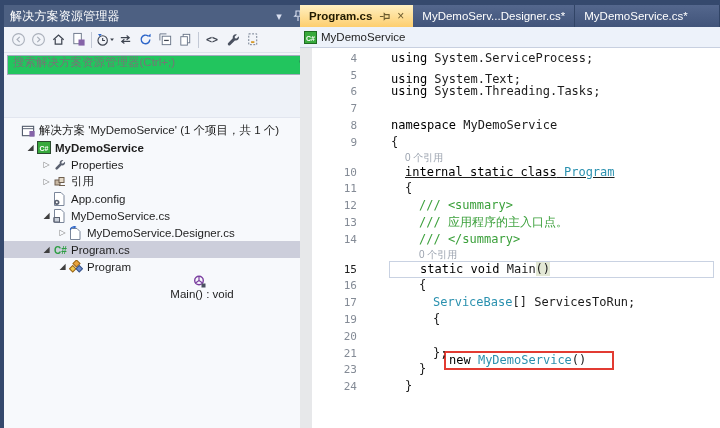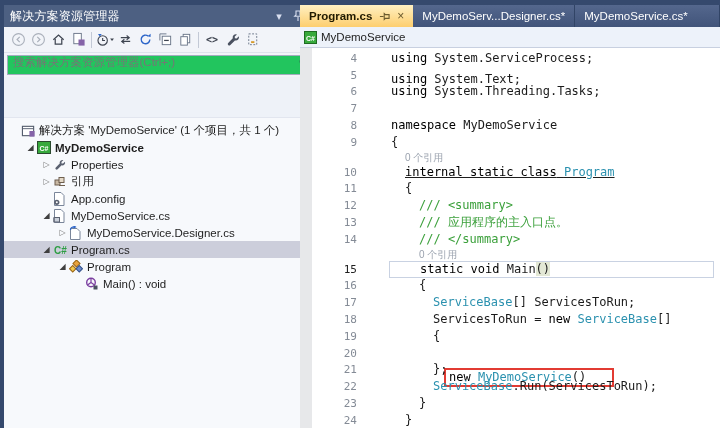--- a/index.html
+++ b/index.html
@@ -294,21 +294,21 @@
         <span class="tr-arrow">◢</span>
         <span class="tr-icon">
           <svg width="14" height="13" viewBox="0 0 14 13">
             <rect x="5" y="1" width="5" height="5" fill="#E8A33D" stroke="#9A6412" transform="rotate(45 7.5 3.5)"></rect>
             <rect x="1.5" y="6.5" width="4.5" height="4.5" fill="#F2C94C" stroke="#9A6412" transform="rotate(45 3.75 8.75)"></rect>
             <rect x="8" y="6.5" width="4.5" height="4.5" fill="#6C8CC9" stroke="#33518C" transform="rotate(45 10.25 8.75)"></rect>
           </svg>
         </span>
         <span class="tr-label">Program</span>
       </div>
-      <div class="tree-row" style="padding-left: 68px;">
+      <div class="tree-row" style="padding-left: 68px; flex-direction: column;">
         <span class="tr-arrow"></span>
         <span class="tr-icon">
           <svg width="14" height="13" viewBox="0 0 14 13">
             <circle cx="6" cy="5.5" r="4.3" fill="none" stroke="#7B3FA0" stroke-width="1.4"></circle>
             <path d="M6 5.5 V1.5 M6 5.5 L2.5 8 M6 5.5 L9.5 8" stroke="#7B3FA0" stroke-width="1.2"></path>
             <rect x="8.5" y="8.5" width="4" height="4" fill="#4A5160"></rect>
           </svg>
         </span>
         <span class="tr-label">Main() : void</span>
       </div>
@@ -404,40 +404,32 @@
         </div>
         <div class="code-row">
           <span class="ln">16</span>
           <span class="codetext" style="padding-left: 30px;"><span class="tk-p">{</span></span>
         </div>
         <div class="code-row">
           <span class="ln">17</span>
           <span class="codetext" style="padding-left: 44px;"><span class="tk-t">ServiceBase</span><span class="tk-p">[] ServicesToRun;</span></span>
         </div>
         <div class="code-row">
-          <span class="ln">18</span>
-          <span class="codetext" style="padding-left: 44px;"><span class="tk-p">ServicesToRun = </span><span class="tk-k">new</span><span class="tk-p"> </span><span class="tk-t">ServiceBase</span><span class="tk-p">[]</span></span>
-        </div>
-        <div class="code-row">
           <span class="ln">19</span>
           <span class="codetext" style="padding-left: 44px;"><span class="tk-p">{</span></span>
         </div>
         <div class="code-row">
           <span class="ln">20</span>
           <span class="codetext" style="padding-left: 58px; margin-top: 48px;"><span class="red-box"><span class="tk-k">new</span><span class="tk-p"> </span><span class="tk-t">MyDemoService</span><span class="tk-p">()</span></span></span>
         </div>
         <div class="code-row">
           <span class="ln">21</span>
           <span class="codetext" style="padding-left: 44px;"><span class="tk-p">};</span></span>
         </div>
         <div class="code-row">
-          <span class="ln">22</span>
-          <span class="codetext" style="padding-left: 44px;"><span class="tk-t">ServiceBase</span><span class="tk-p">.Run(ServicesToRun);</span></span>
-        </div>
-        <div class="code-row">
           <span class="ln">23</span>
           <span class="codetext" style="padding-left: 30px;"><span class="tk-p">}</span></span>
         </div>
         <div class="code-row">
           <span class="ln">24</span>
           <span class="codetext" style="padding-left: 16px;"><span class="tk-p">}</span></span>
         </div>
       </div>
   </div>
 </div>

